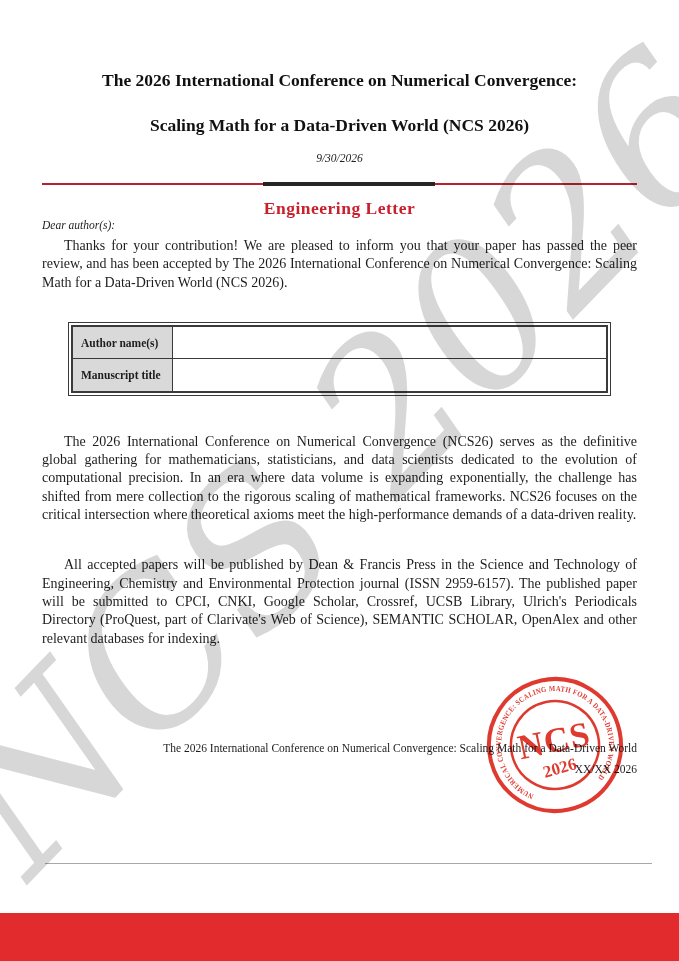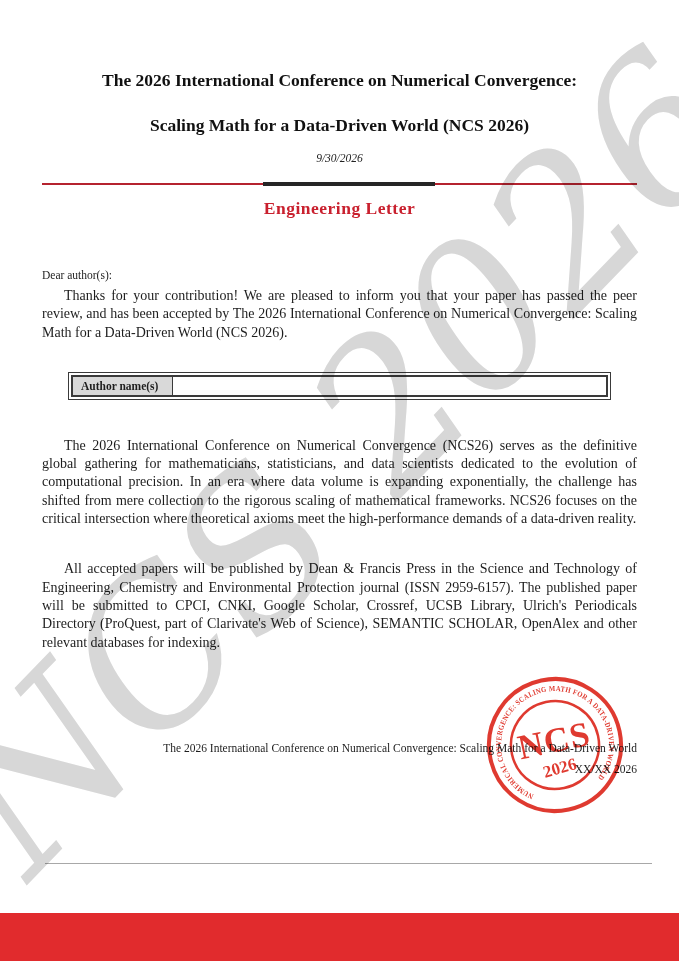--- a/index.html
+++ b/index.html
@@ -18,33 +18,33 @@
   .title { text-align:center; font-weight:bold; font-size:17.5px; line-height:24px; color:#111; }
   .title-line2 { margin-top:21px; }
   .doc-date { margin-top:15px; text-align:center; font-style:italic; font-size:11.5px; color:#222; }
 
   .rule-wrap { position:relative; margin-top:18px; height:4px; }
   .rule-red { position:absolute; left:0; right:0; top:1px; height:1.5px; background:#b5232f; }
   .rule-black { position:absolute; left:221px; width:172px; top:0; height:3.5px; background:#262626; }
 
   .letter-heading { margin-top:12px; text-align:center; font-weight:bold; font-size:17.5px; color:#c9202e; letter-spacing:0.5px; }
 
-  .salutation { margin-top:50px; font-size:11.5px; }
+  .salutation { font-size:11.5px;font-style:italic; }
   .para { font-size:14px; line-height:18.3px; text-align:justify; text-indent:22px; }
   .para-1 { margin-top:6px; }
   .para-2 { margin-top:37px; }
   .para-3 { margin-top:32px; }
 
   .info-table-wrap {
     margin:30px 26px 0 26px;
     border:1px solid #3a3a3a;
     padding:2px;
   }
   .info-table { width:100%; border-collapse:collapse; border:2px solid #3a3a3a; }
-  .info-table td { border:1px solid #3a3a3a; height:20px; font-size:11.5px; padding:2px 8px; }
+  .info-table td { border:1px solid #3a3a3a; height:33px; font-size:11.5px; padding:2px 8px; }
   .info-table td.lbl { width:100px; background:#d9d9d9; font-weight:bold; }
   .info-table td.val { background:transparent; }
 
   .footer-block {
     position:absolute; left:42px; right:42px; top:738px;
     text-align:right; font-size:11.5px; line-height:21px; z-index:1; color:#1d1d1d;
   }
 
   .watermark {
     position:absolute; left:50%; top:48%;
@@ -93,20 +93,24 @@
 
     <p class="para para-1">Thanks for your contribution! We are pleased to inform you that your paper has passed the peer review, and has been accepted by The 2026 International Conference on Numerical Convergence: Scaling Math for a Data-Driven World (NCS 2026).</p>
 
     <div class="info-table-wrap">
       <table class="info-table">
         <tbody>
           <tr>
             <td class="lbl">Author name(s)</td>
             <td class="val"></td>
           </tr>
+          <tr>
+            <td class="lbl">Manuscript title</td>
+            <td class="val"></td>
+          </tr>
         </tbody>
       </table>
     </div>
 
     <p class="para para-2">The 2026 International Conference on Numerical Convergence (NCS26) serves as the definitive global gathering for mathematicians, statisticians, and data scientists dedicated to the evolution of computational precision. In an era where data volume is expanding exponentially, the challenge has shifted from mere collection to the rigorous scaling of mathematical frameworks. NCS26 focuses on the critical intersection where theoretical axioms meet the high-performance demands of a data-driven reality.</p>
 
     <p class="para para-3">All accepted papers will be published by Dean &amp; Francis Press in the Science and Technology of Engineering, Chemistry and Environmental Protection journal (ISSN 2959-6157). The published paper will be submitted to CPCI, CNKI, Google Scholar, Crossref, UCSB Library, Ulrich's Periodicals Directory (ProQuest, part of Clarivate's Web of Science), SEMANTIC SCHOLAR, OpenAlex and other relevant databases for indexing.</p>
 
   </div>
 

